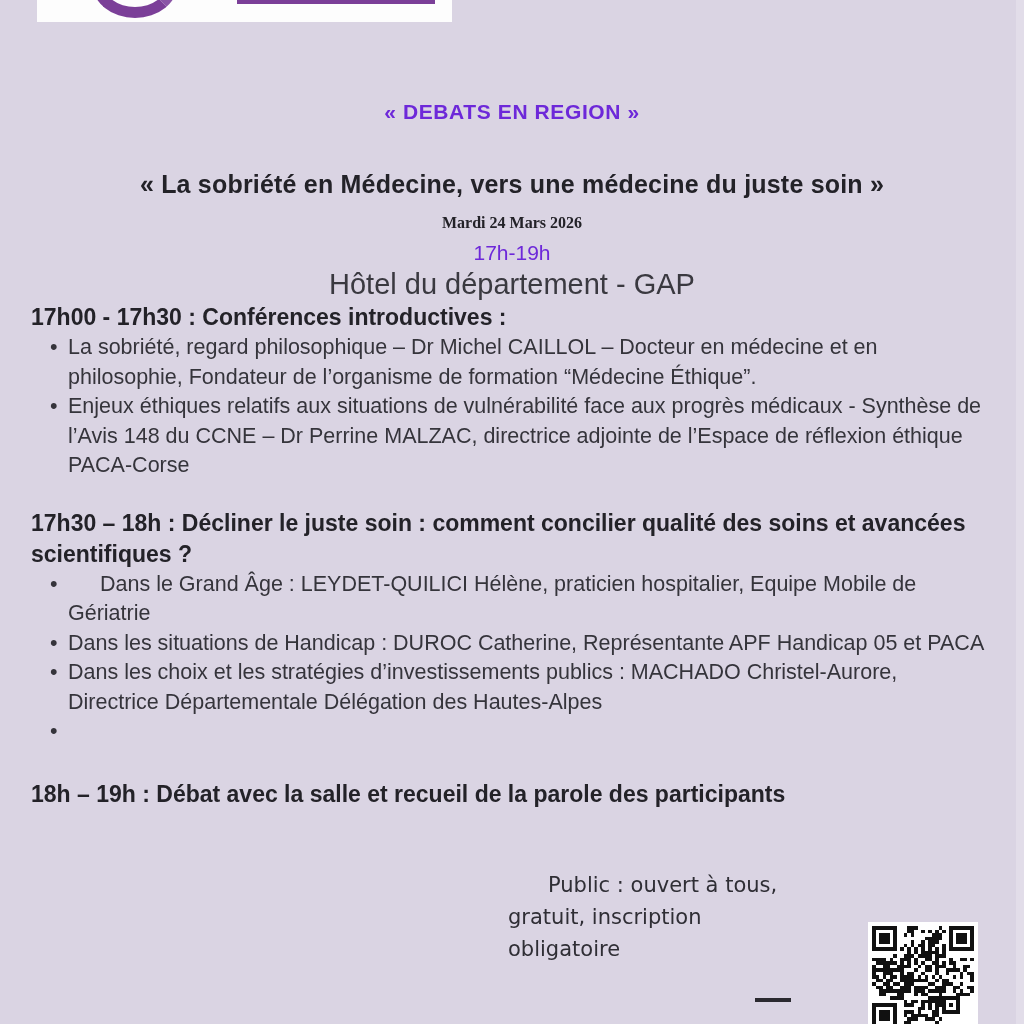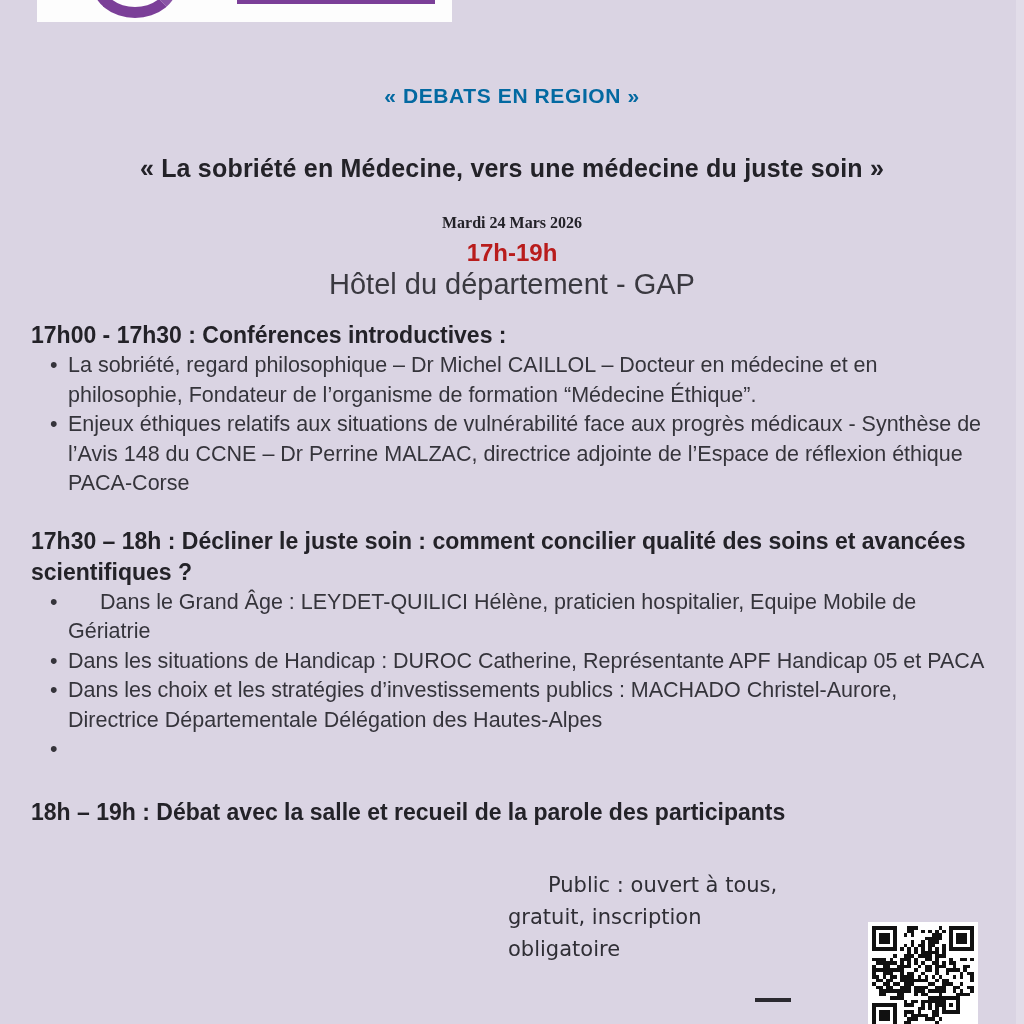--- a/index.html
+++ b/index.html
@@ -62,22 +62,22 @@
     left: 0;
     top: 84px;
     width: 1024px;
     text-align: center;
   }
   .title-1 {
     font-family: "Liberation Sans Narrow", "Liberation Sans", sans-serif;
     font-weight: bold;
     font-size: 21px;
     letter-spacing: 0.6px;
-    color: #0369a1;
-    margin: 0;
+    color: #6d28d9;
+    margin: 16px;
   }
   .title-2 {
     font-family: "Liberation Sans Narrow", "Liberation Sans", sans-serif;
     font-weight: bold;
     font-size: 25px;
     letter-spacing: 0.2px;
     color: #232228;
     margin: 46px 0 12px 0;
   }
 
@@ -90,37 +90,37 @@
   }
   .meta-date {
     font-family: Liberation Serif, serif;
     font-weight: bold;
     font-size: 16px;
     color: #232228;
     line-height: 30px;
   }
   .meta-time {
     font-family: "Liberation Sans Narrow", "Liberation Sans", sans-serif;
-    font-weight: bold;
-    font-size: 24px;
-    color: #b91c1c;
+    font-weight: normal;
+    font-size: 21px;
+    color: #6d28d9;
     line-height: 30px;
   }
   .meta-venue {
     font-size: 29px;
     color: #3a3940;
     line-height: 32px;
     font-weight: 400;
   }
 
   
   .program {
     position: absolute;
     left: 31px;
-    top: 320px;
+    top: 302px;
     width: 962px;
   }
   .sect-heading {
     font-family: "Liberation Sans Narrow", "Liberation Sans", sans-serif;
     font-weight: bold;
     font-size: 23px;
     line-height: 31px;
     color: #232228;
     margin: 0;
   }

